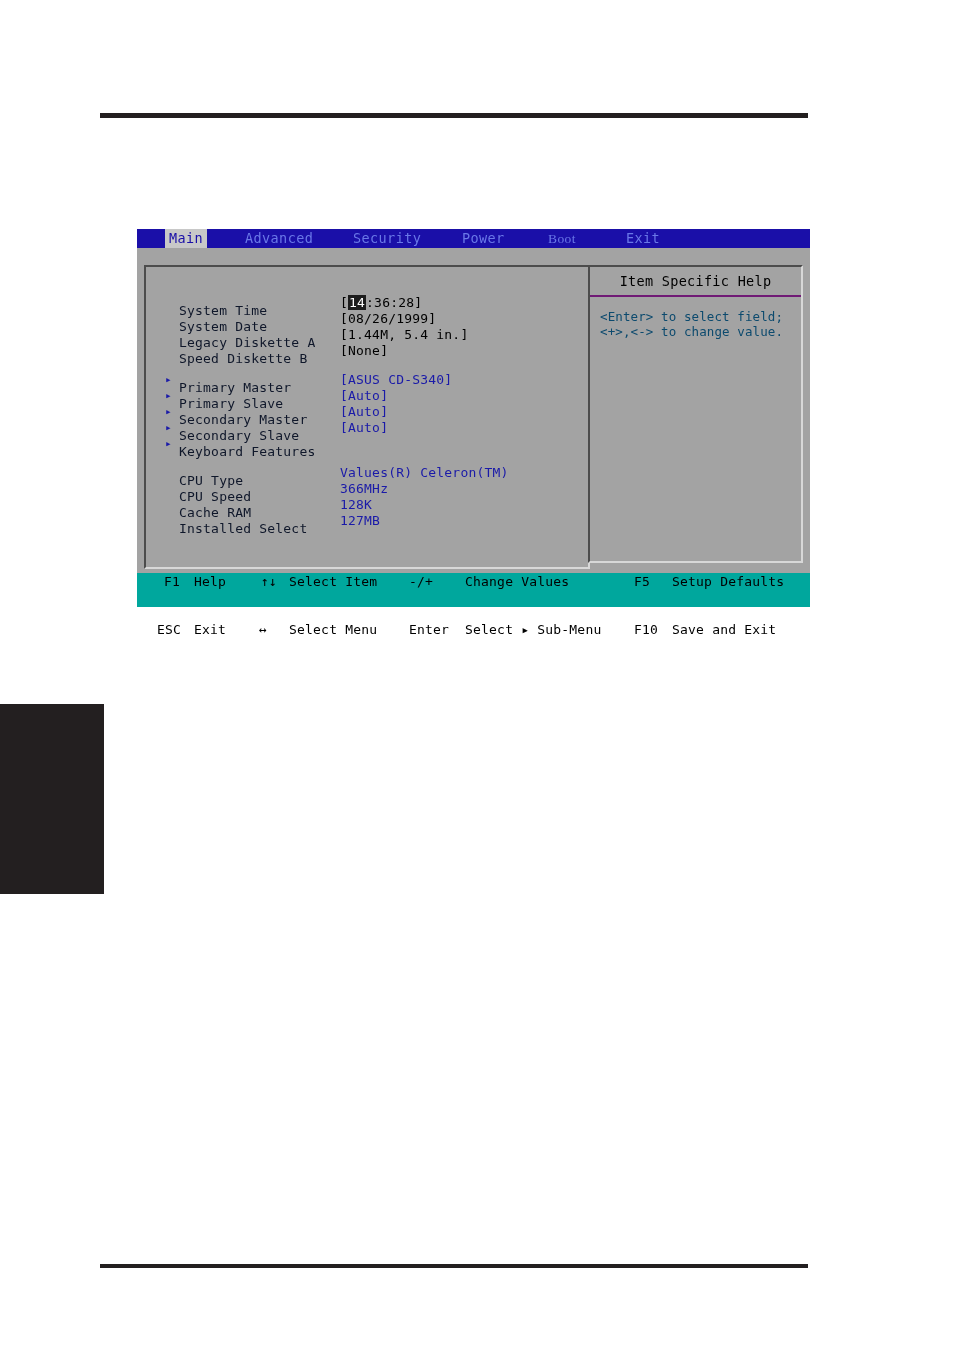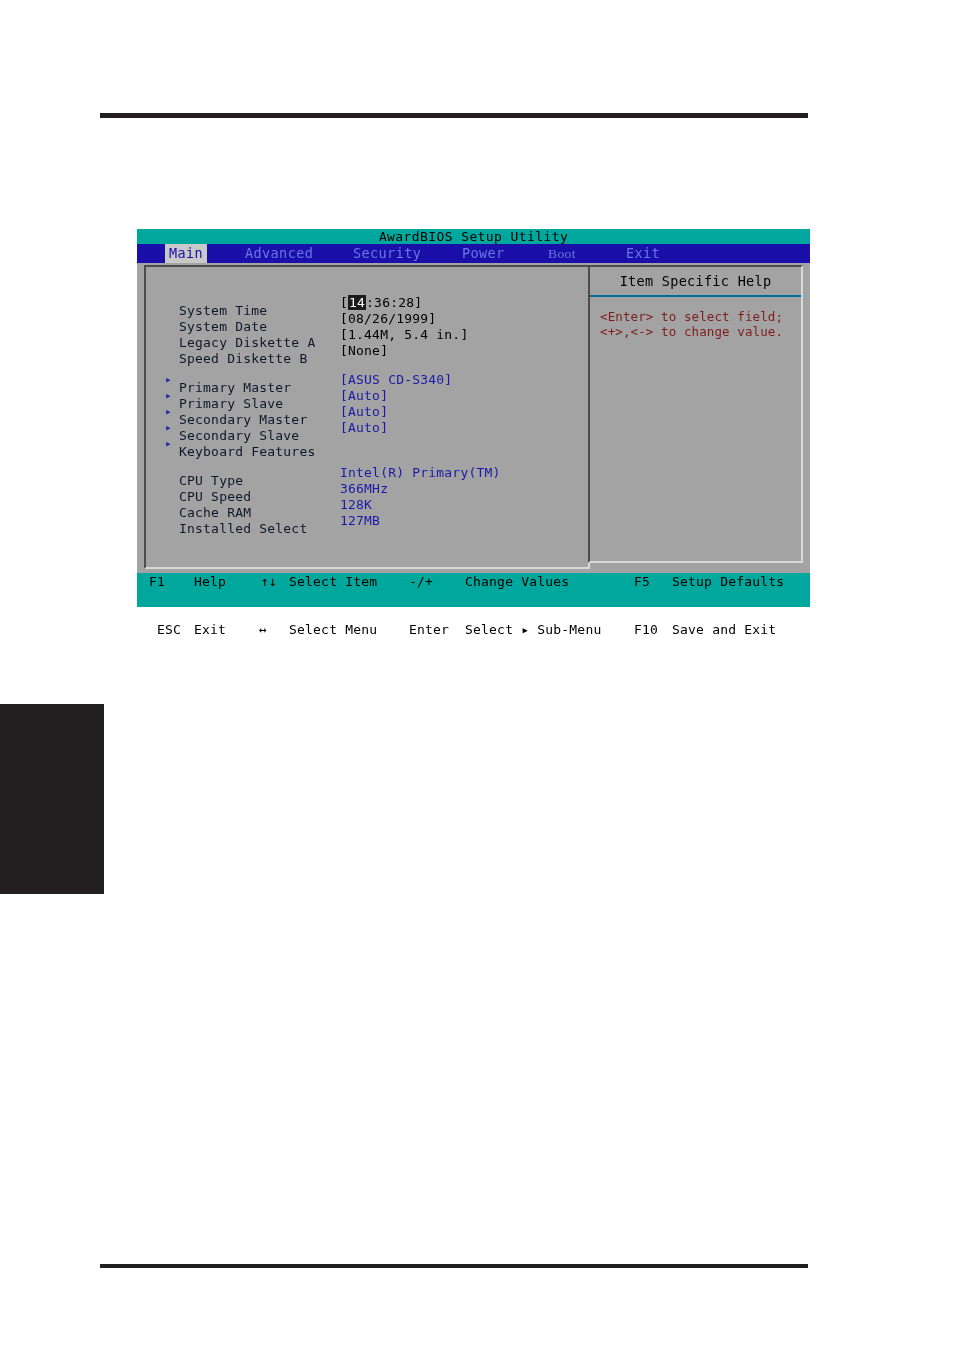--- a/index.html
+++ b/index.html
@@ -58,30 +58,30 @@
     border-left:2px solid #4c4c4c;
     border-right:2px solid #d8d8d8;
     border-bottom:2px solid #d8d8d8;
     box-sizing:border-box;
   }
   #panel-main{left:7px;top:2px;width:446px;height:304px;}
   #panel-help{left:451px;top:2px;width:215px;height:298px;}
 
   #help-title{
     position:absolute;left:0;top:0;width:100%;height:30px;
-    border-bottom:2px solid #0369a1;box-sizing:border-box;
+    border-bottom:2px solid #701a75;box-sizing:border-box;
     text-align:center;
   }
   #help-title .t{
     display:block;font-size:13.5px;line-height:28px;color:#000000;
     letter-spacing:0.3px;
   }
   #help-body{
     position:absolute;left:10px;top:42px;right:4px;
-    font-size:12.5px;line-height:15px;color:#7f1d1d;
+    font-size:12.5px;line-height:15px;color:#0c4a6e;
     letter-spacing:0.1px;white-space:nowrap;
   }
 
   
   .row{
     position:absolute;height:16px;line-height:16px;white-space:nowrap;
     font-size:13px;letter-spacing:0.2px;
   }
   .row .lbl{
     position:absolute;left:0;top:8px;color:#0f172a;
@@ -114,23 +114,20 @@
 </style>
 </head>
 <body>
 
 <div id="page-rule-top"></div>
 <div id="page-rule-bottom"></div>
 <div id="chapter-tab"></div>
 
 <div id="bios">
 
-  <div class="titlebar">
-    <span class="t">AwardBIOS Setup Utility</span>
-  </div>
 
   <div class="menubar">
     <span class="tab active" style="left:22px;margin-left:6px;">Main</span>
     <span class="tab" style="left:104px;">Advanced</span>
     <span class="tab" style="left:212px;">Security</span>
     <span class="tab" style="left:321px;">Power</span>
     <span class="tab" style="left:407px;font-family:Liberation Serif, serif;">Boot</span>
     <span class="tab" style="left:485px;">Exit</span>
   </div>
 
@@ -183,21 +180,21 @@
       </div>
 
       <div class="row blueval" style="left:33px;top:169px;">
         <span class="bullet">▸</span>
         <span class="lbl">Keyboard Features</span>
         <span class="val"></span>
       </div>
 
       <div class="row blueval" style="left:33px;top:198px;">
         <span class="lbl">CPU Type</span>
-        <span class="val">Intel(R) Primary(TM)</span>
+        <span class="val">Values(R) Celeron(TM)</span>
       </div>
 
       <div class="row blueval" style="left:33px;top:214px;">
         <span class="lbl">CPU Speed</span>
         <span class="val">366MHz</span>
       </div>
 
       <div class="row blueval" style="left:33px;top:230px;">
         <span class="lbl">Cache RAM</span>
         <span class="val">128K</span>
@@ -218,21 +215,21 @@
         <div>&lt;Enter&gt; to select field;</div>
         <div>&lt;+&gt;,&lt;-&gt; to change value.</div>
       </div>
     </div>
 
   </div>
 
   <div id="footer">
 
     <div class="fkrow" id="fkrow1">
-      <span class="fk" style="left:12px;">
+      <span class="fk" style="left:27px;">
         <span class="k">F1</span>
       </span>
       <span class="fk" style="left:57px;">
         <span class="d">Help</span>
       </span>
       <span class="fk" style="left:124px;">
         <span class="k">↑↓</span>
       </span>
       <span class="fk" style="left:152px;">
         <span class="d">Select Item</span>

